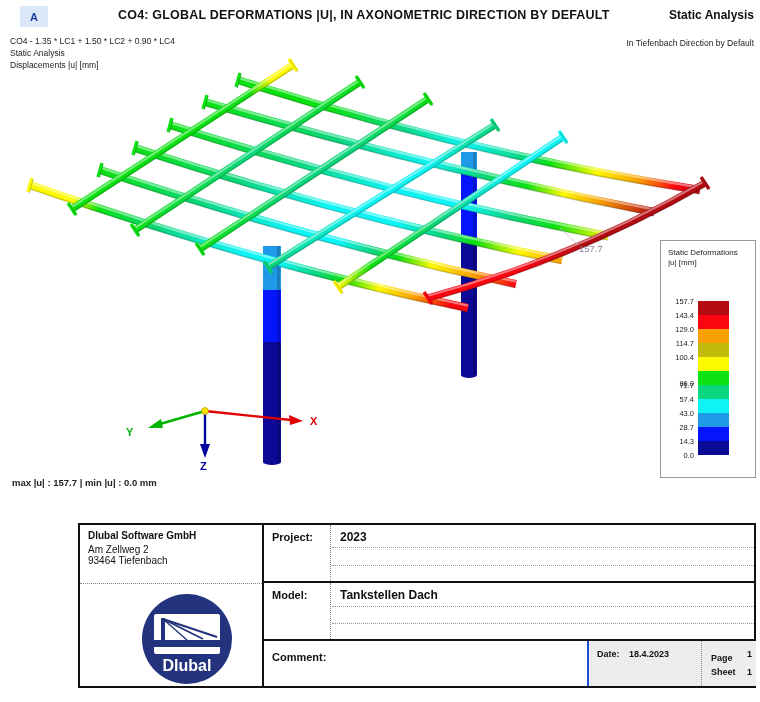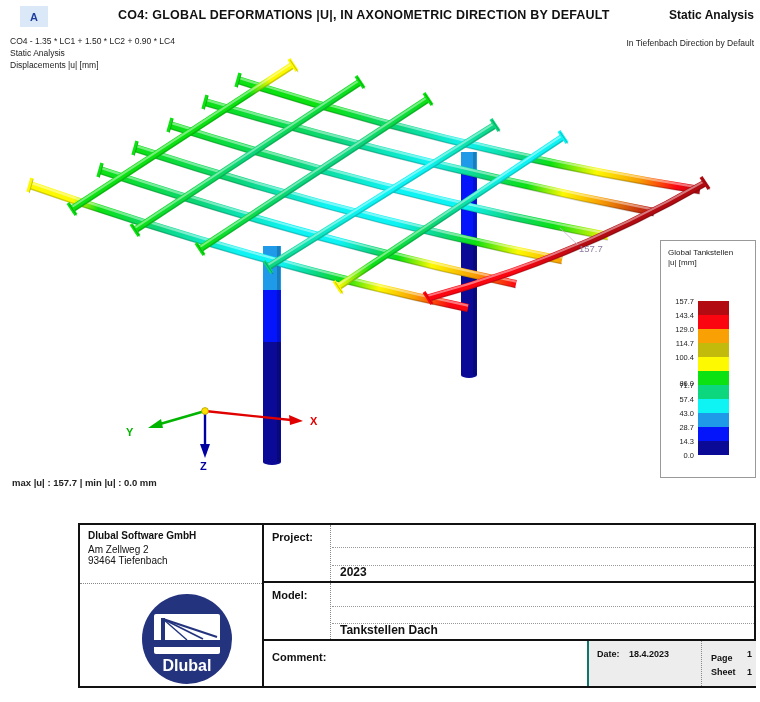--- a/index.html
+++ b/index.html
@@ -26,21 +26,21 @@
   
   .tb{position:absolute;left:78px;top:523px;width:678px;height:165px;border:2px solid #111;
       box-sizing:border-box;background:#fff;}
   .tb .cell-left{position:absolute;left:0;top:0;width:184px;height:100%;border-right:2px solid #111;box-sizing:border-box;}
   .tb .company{position:absolute;left:8px;top:5px;font-size:10px;font-weight:bold;}
   .tb .addr{position:absolute;left:8px;font-size:10px;}
   .tb .addr-sep{position:absolute;left:0;top:58px;width:100%;border-bottom:1px dotted #888;}
   .tb .right{position:absolute;left:184px;top:0;width:492px;height:100%;}
   .tb .rowdiv{position:absolute;left:0;width:100%;border-bottom:2px solid #111;}
   .tb .lbl{position:absolute;font-size:11px;font-weight:bold;}
-  .tb .val{position:absolute;font-size:12px;font-weight:bold;margin-top:35px;}
+  .tb .val{position:absolute;font-size:12px;font-weight:bold;}
   .tb .dotv{position:absolute;top:0;height:100%;border-left:1px dotted #888;}
   .tb .doth{position:absolute;border-bottom:1px dotted #999;}
   .tb .graycell{position:absolute;background:#ededed;box-sizing:border-box;}
   .tb .small{font-size:9px;}
   .logo-svg{position:absolute;left:61px;top:68px;}
 </style>
 </head>
 <body>
 
 <div class="page">
@@ -261,21 +261,21 @@
       <text x="310" y="425" font-size="11" font-weight="bold" fill="#e10000">X</text>
       <text x="126" y="436" font-size="11" font-weight="bold" fill="#00b400">Y</text>
       <text x="200" y="470" font-size="11" font-weight="bold" fill="#0000a0">Z</text>
     </g>
   </svg>
 
   <div class="stats">max |u| : 157.7 | min |u| : 0.0 mm</div>
 
   <div class="legend">
     <div class="legend-title">
-      <div>Global Tankstellen</div>
+      <div>Static Deformations</div>
       <div>|u| [mm]</div>
     </div>
     <div class="legend-body" id="legend-body">
         <div class="lg-band" style="top: 0px; background: rgb(179, 11, 18);"></div>
         <div class="lg-pct" style="top: 3px;">0.00 %</div>
         <div class="lg-band" style="top: 14px; background: rgb(251, 5, 17);"></div>
         <div class="lg-pct" style="top: 17px;">0.00 %</div>
         <div class="lg-band" style="top: 28px; background: rgb(249, 160, 4);"></div>
         <div class="lg-pct" style="top: 31px;">0.00 %</div>
         <div class="lg-band" style="top: 42px; background: rgb(195, 187, 11);"></div>
@@ -336,21 +336,21 @@
       <div class="rowdiv" style="top:56px"></div>
 
       <div class="lbl" style="left:8px;top:64px">Model:</div>
       <div class="dotv" style="left:66px;top:58px;height:58px"></div>
       <div class="val" style="left:76px;top:63px">Tankstellen Dach</div>
       <div class="doth" style="left:68px;top:81px;width:422px"></div>
       <div class="doth" style="left:68px;top:98px;width:422px"></div>
       <div class="rowdiv" style="top:114px"></div>
 
       <div class="lbl" style="left:8px;top:126px">Comment:</div>
-      <div class="graycell" style="left:323px;top:116px;width:169px;height:45px;border-left:2px solid #0f766e">
+      <div class="graycell" style="left:323px;top:116px;width:169px;height:45px;border-left:2px solid #1d4ed8">
         <div class="lbl small" style="left:8px;top:8px">Date:</div>
         <div class="lbl small" style="left:40px;top:8px">18.4.2023</div>
         <div class="dotv" style="left:112px"></div>
         <div class="lbl small" style="left:122px;top:12px">Page</div>
         <div class="lbl small" style="left:158px;top:8px">1</div>
         <div class="lbl small" style="left:122px;top:26px">Sheet</div>
         <div class="lbl small" style="left:158px;top:26px">1</div>
       </div>
     </div>
   </div>

